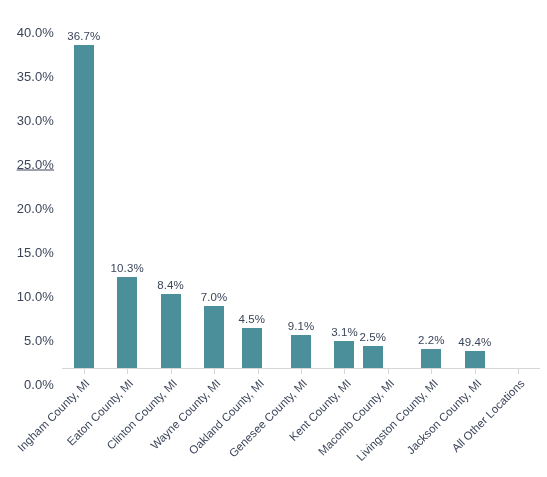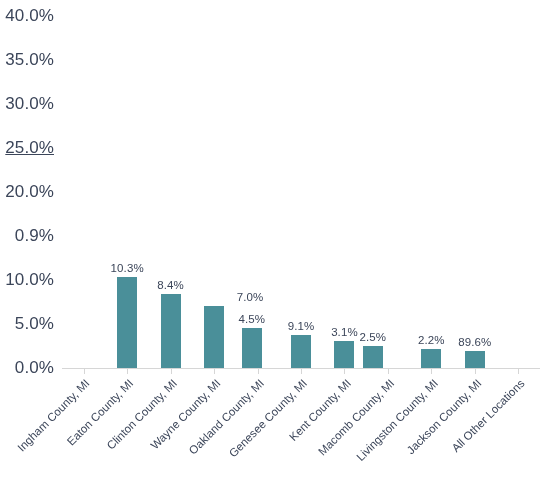--- a/index.html
+++ b/index.html
@@ -30,24 +30,25 @@
     position: absolute;
     left: 0;
     top: 0;
     width: 62px;
     height: 384px;
   }
   .y-tick-label {
     position: absolute;
     right: 8px;
     transform: translateY(-50%);
-    font-size: 17px;
+    font-size: 13px;
     color: #3b4559;
     white-space: nowrap;
     letter-spacing: 0.1px;
+    margin-top: 16px;
   }
 
   
   #axis-line {
     position: absolute;
     left: 62px;
     top: 368px;
     width: 478px;
     height: 1px;
     background: #d6d6d6;
@@ -106,42 +107,46 @@
 </style>
 </head>
 <body>
 
 <div id="chart-root">
 
   <div id="y-axis-labels">
       <div class="y-tick-label" style="top: 368px;">0.0%</div>
       <div class="y-tick-label" style="top: 324px;">5.0%</div>
       <div class="y-tick-label" style="top: 280px;">10.0%</div>
-      <div class="y-tick-label" style="top: 236px;">0.9%</div>
+      <div class="y-tick-label" style="top: 236px;">15.0%</div>
       <div class="y-tick-label" style="top: 192px;">20.0%</div>
       <div class="y-tick-label" style="top: 148px; text-decoration: underline;">25.0%</div>
       <div class="y-tick-label" style="top: 104px;">30.0%</div>
       <div class="y-tick-label" style="top: 60px;">35.0%</div>
       <div class="y-tick-label" style="top: 16px;">40.0%</div>
     </div>
 
   <div id="axis-line"></div>
 
   <div id="plot-area">
+      <div class="bar-slot" style="left: 0px; width: 43.4545px;">
+        <div class="bar" style="height: 322.96px; background: rgb(74, 143, 153);"></div>
+        <div class="bar-value" style="bottom: 325.96px; color: rgb(59, 69, 89);">36.7%</div>
+      </div>
       <div class="bar-slot" style="left: 43.4545px; width: 43.4545px; text-align: center;">
         <div class="bar" style="height: 90.64px; background: rgb(74, 143, 153);"></div>
         <div class="bar-value" style="bottom: 93.64px; color: rgb(59, 69, 89);">10.3%</div>
       </div>
       <div class="bar-slot" style="left: 86.9091px; width: 43.4545px;">
         <div class="bar" style="height: 73.92px; background: rgb(74, 143, 153);"></div>
         <div class="bar-value" style="bottom: 76.92px; color: rgb(59, 69, 89);">8.4%</div>
       </div>
       <div class="bar-slot" style="left: 130.364px; width: 43.4545px;">
         <div class="bar" style="height: 61.6px; background: rgb(74, 143, 153);"></div>
-        <div class="bar-value" style="bottom: 64.6px; color: rgb(59, 69, 89); margin-left: 36px;">7.0%</div>
+        <div class="bar-value" style="bottom: 64.6px; color: rgb(59, 69, 89);">7.0%</div>
       </div>
       <div class="bar-slot" style="left: 168px; width: 43.4545px; text-decoration: underline;">
         <div class="bar" style="height: 39.6px; background: rgb(74, 143, 153);"></div>
         <div class="bar-value" style="bottom: 42.6px; color: rgb(59, 69, 89);">4.5%</div>
       </div>
       <div class="bar-slot" style="left: 217.273px; width: 43.4545px;">
         <div class="bar" style="height: 32.56px; background: rgb(74, 143, 153);"></div>
         <div class="bar-value" style="bottom: 35.56px; color: rgb(59, 69, 89);">9.1%</div>
       </div>
       <div class="bar-slot" style="left: 260.727px; width: 43.4545px;">
@@ -151,21 +156,21 @@
       <div class="bar-slot" style="left: 289px; width: 43.4545px;">
         <div class="bar" style="height: 22px; background: rgb(74, 143, 153);"></div>
         <div class="bar-value" style="bottom: 25px; color: rgb(59, 69, 89);">2.5%</div>
       </div>
       <div class="bar-slot" style="left: 347.636px; width: 43.4545px;">
         <div class="bar" style="height: 19.36px; background: rgb(74, 143, 153);"></div>
         <div class="bar-value" style="bottom: 22.36px; color: rgb(59, 69, 89);">2.2%</div>
       </div>
       <div class="bar-slot" style="left: 391.091px; width: 43.4545px;">
         <div class="bar" style="height: 16.72px; background: rgb(74, 143, 153);"></div>
-        <div class="bar-value" style="bottom: 19.72px; color: rgb(59, 69, 89);">89.6%</div>
+        <div class="bar-value" style="bottom: 19.72px; color: rgb(59, 69, 89);">49.4%</div>
       </div>
     </div>
 
   <div id="x-ticks-layer">
       <div class="x-tick" style="left: 83.7273px; background: rgb(214, 214, 214);"></div>
       <div class="x-tick" style="left: 127.182px; background: rgb(214, 214, 214);"></div>
       <div class="x-tick" style="left: 170.636px; background: rgb(214, 214, 214);"></div>
       <div class="x-tick" style="left: 214.091px; background: rgb(214, 214, 214);"></div>
       <div class="x-tick" style="left: 257.545px; background: rgb(214, 214, 214);"></div>
       <div class="x-tick" style="left: 301px; background: rgb(214, 214, 214);"></div>

